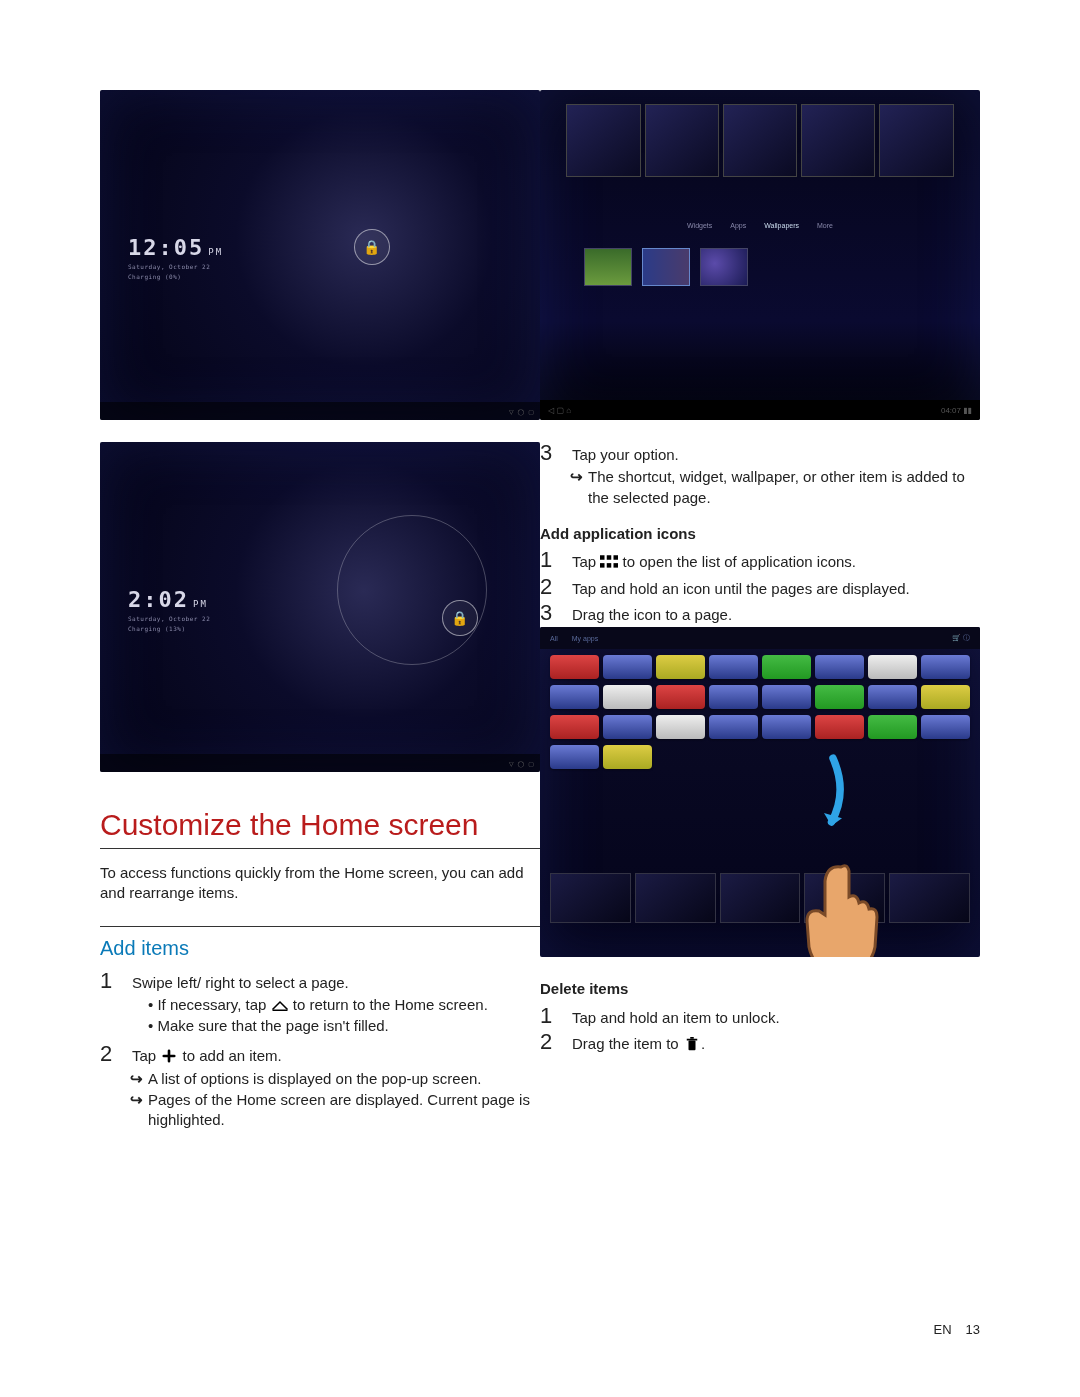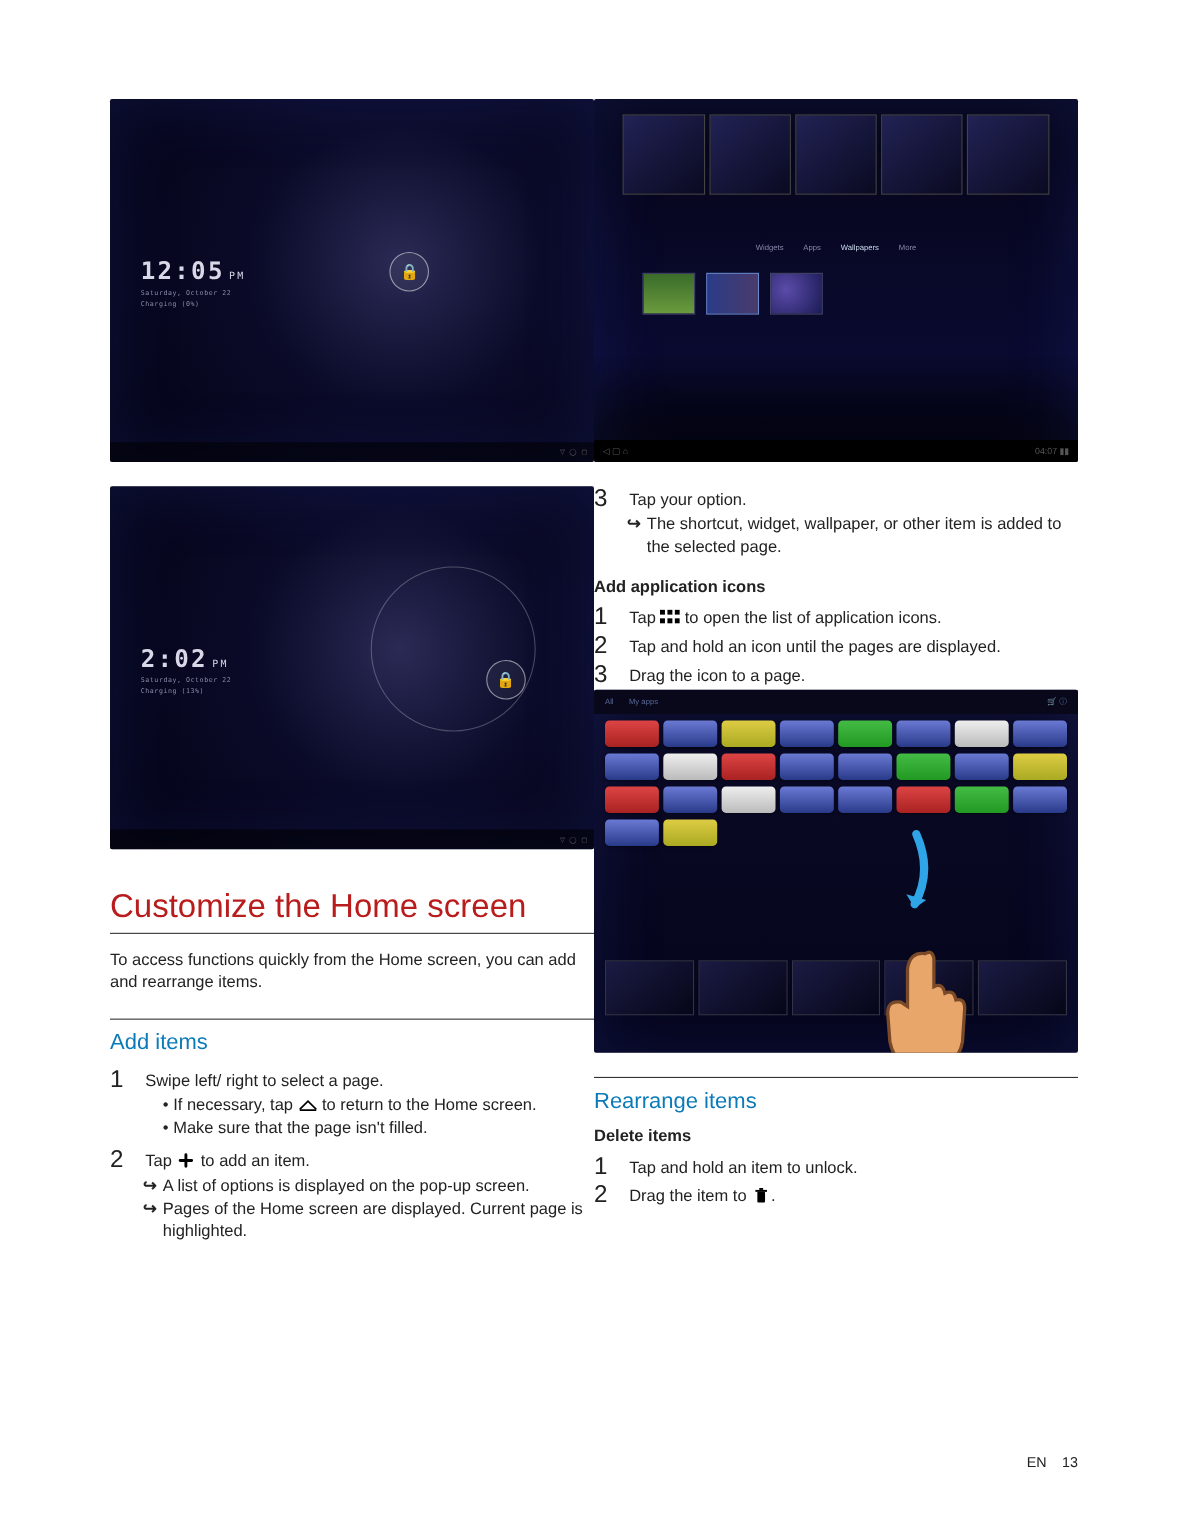--- a/index.html
+++ b/index.html
@@ -355,21 +355,20 @@
         </div>
       <svg class="arrow" viewBox="0 0 40 100">
         <path d="M20 5 Q40 50 18 90" stroke="#2fa4e7" stroke-width="10" fill="none" stroke-linecap="round"></path>
         <path d="M8 78 L18 95 L32 85 Z" fill="#2fa4e7"></path>
       </svg>
       <svg class="hand" viewBox="0 0 110 120">
         <path d="M50 10 Q56 6 58 14 L58 40 Q66 36 68 46 Q76 42 78 52 Q86 50 86 60 L84 90 Q80 112 56 114 L40 114 Q22 110 18 90 L16 64 Q16 52 28 54 L34 58 L34 24 Q36 8 50 10 Z" fill="#e8a66b" stroke="#7a4a28" stroke-width="3"></path>
       </svg>
     </div>
 
-    <h2 class="sub" style="margin-top:16px">Rearrange items</h2>
     <h3 class="bhead">Delete items</h3>
     <div class="step">
       <div class="num">1</div>
       <div class="body"><span>Tap and hold an item to unlock.</span></div>
     </div>
     <div class="step">
       <div class="num">2</div>
       <div class="body">
         <span>Drag the item to</span>
         <span class="inline-icon">

